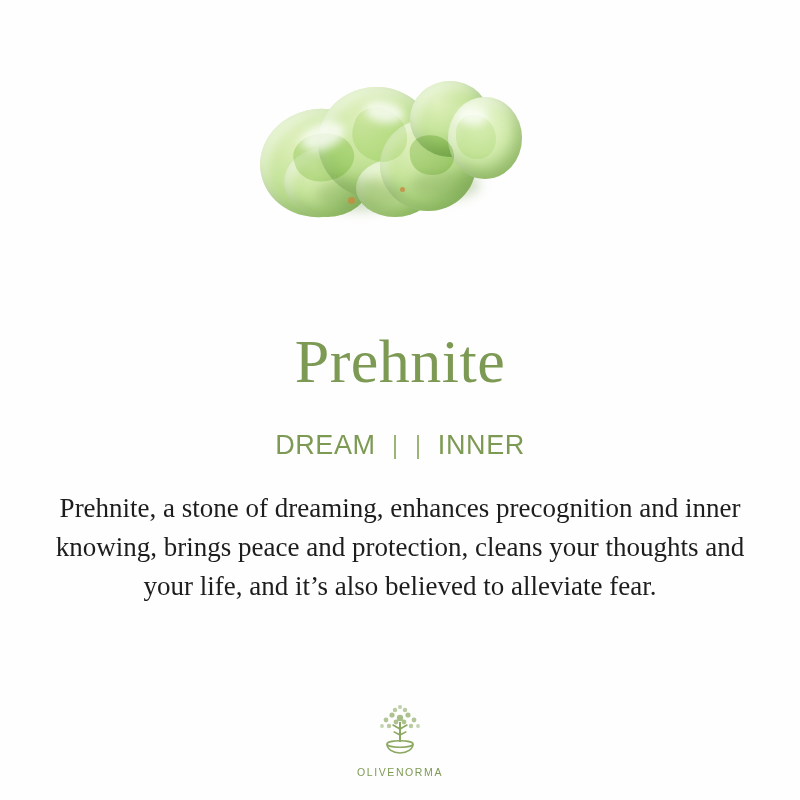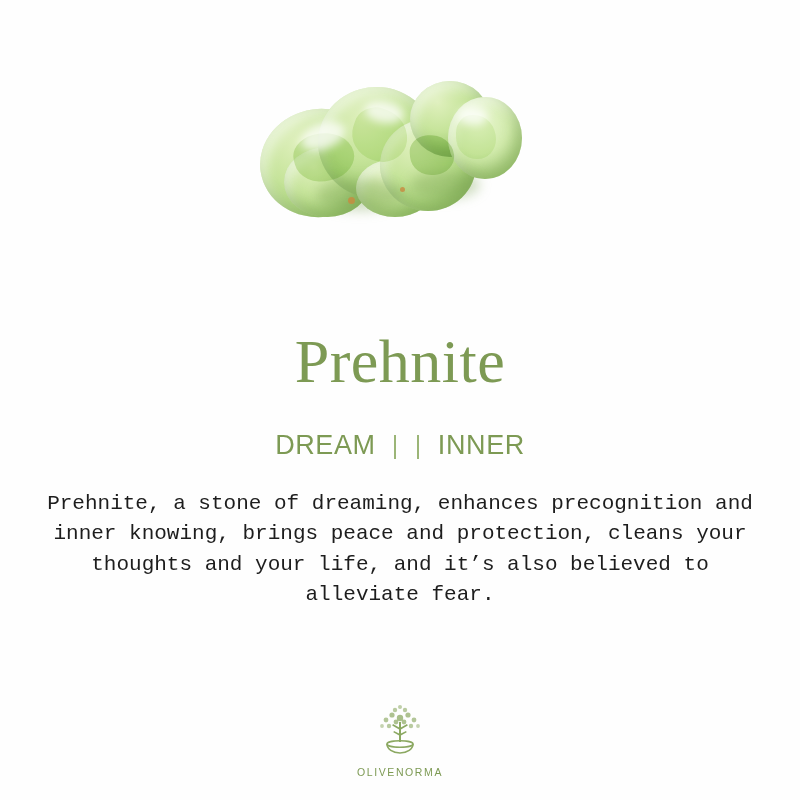--- a/index.html
+++ b/index.html
@@ -109,22 +109,22 @@
     gap: 16px;
   }
   .kw-sep {
     color: #9bb577;
     font-size: 25px;
   }
   .desc {
     margin-top: 28px;
     width: 730px;
     text-align: center;
-    font-family: Liberation Mono, monospace;
-    font-size: 21px;
+    font-family: Liberation Serif, serif;
+    font-size: 27px;
     line-height: 1.45;
     color: #1d1d1d;
   }
 
   
   .logo {
     position: absolute;
     left: 0;
     right: 0;
     bottom: 22px;

